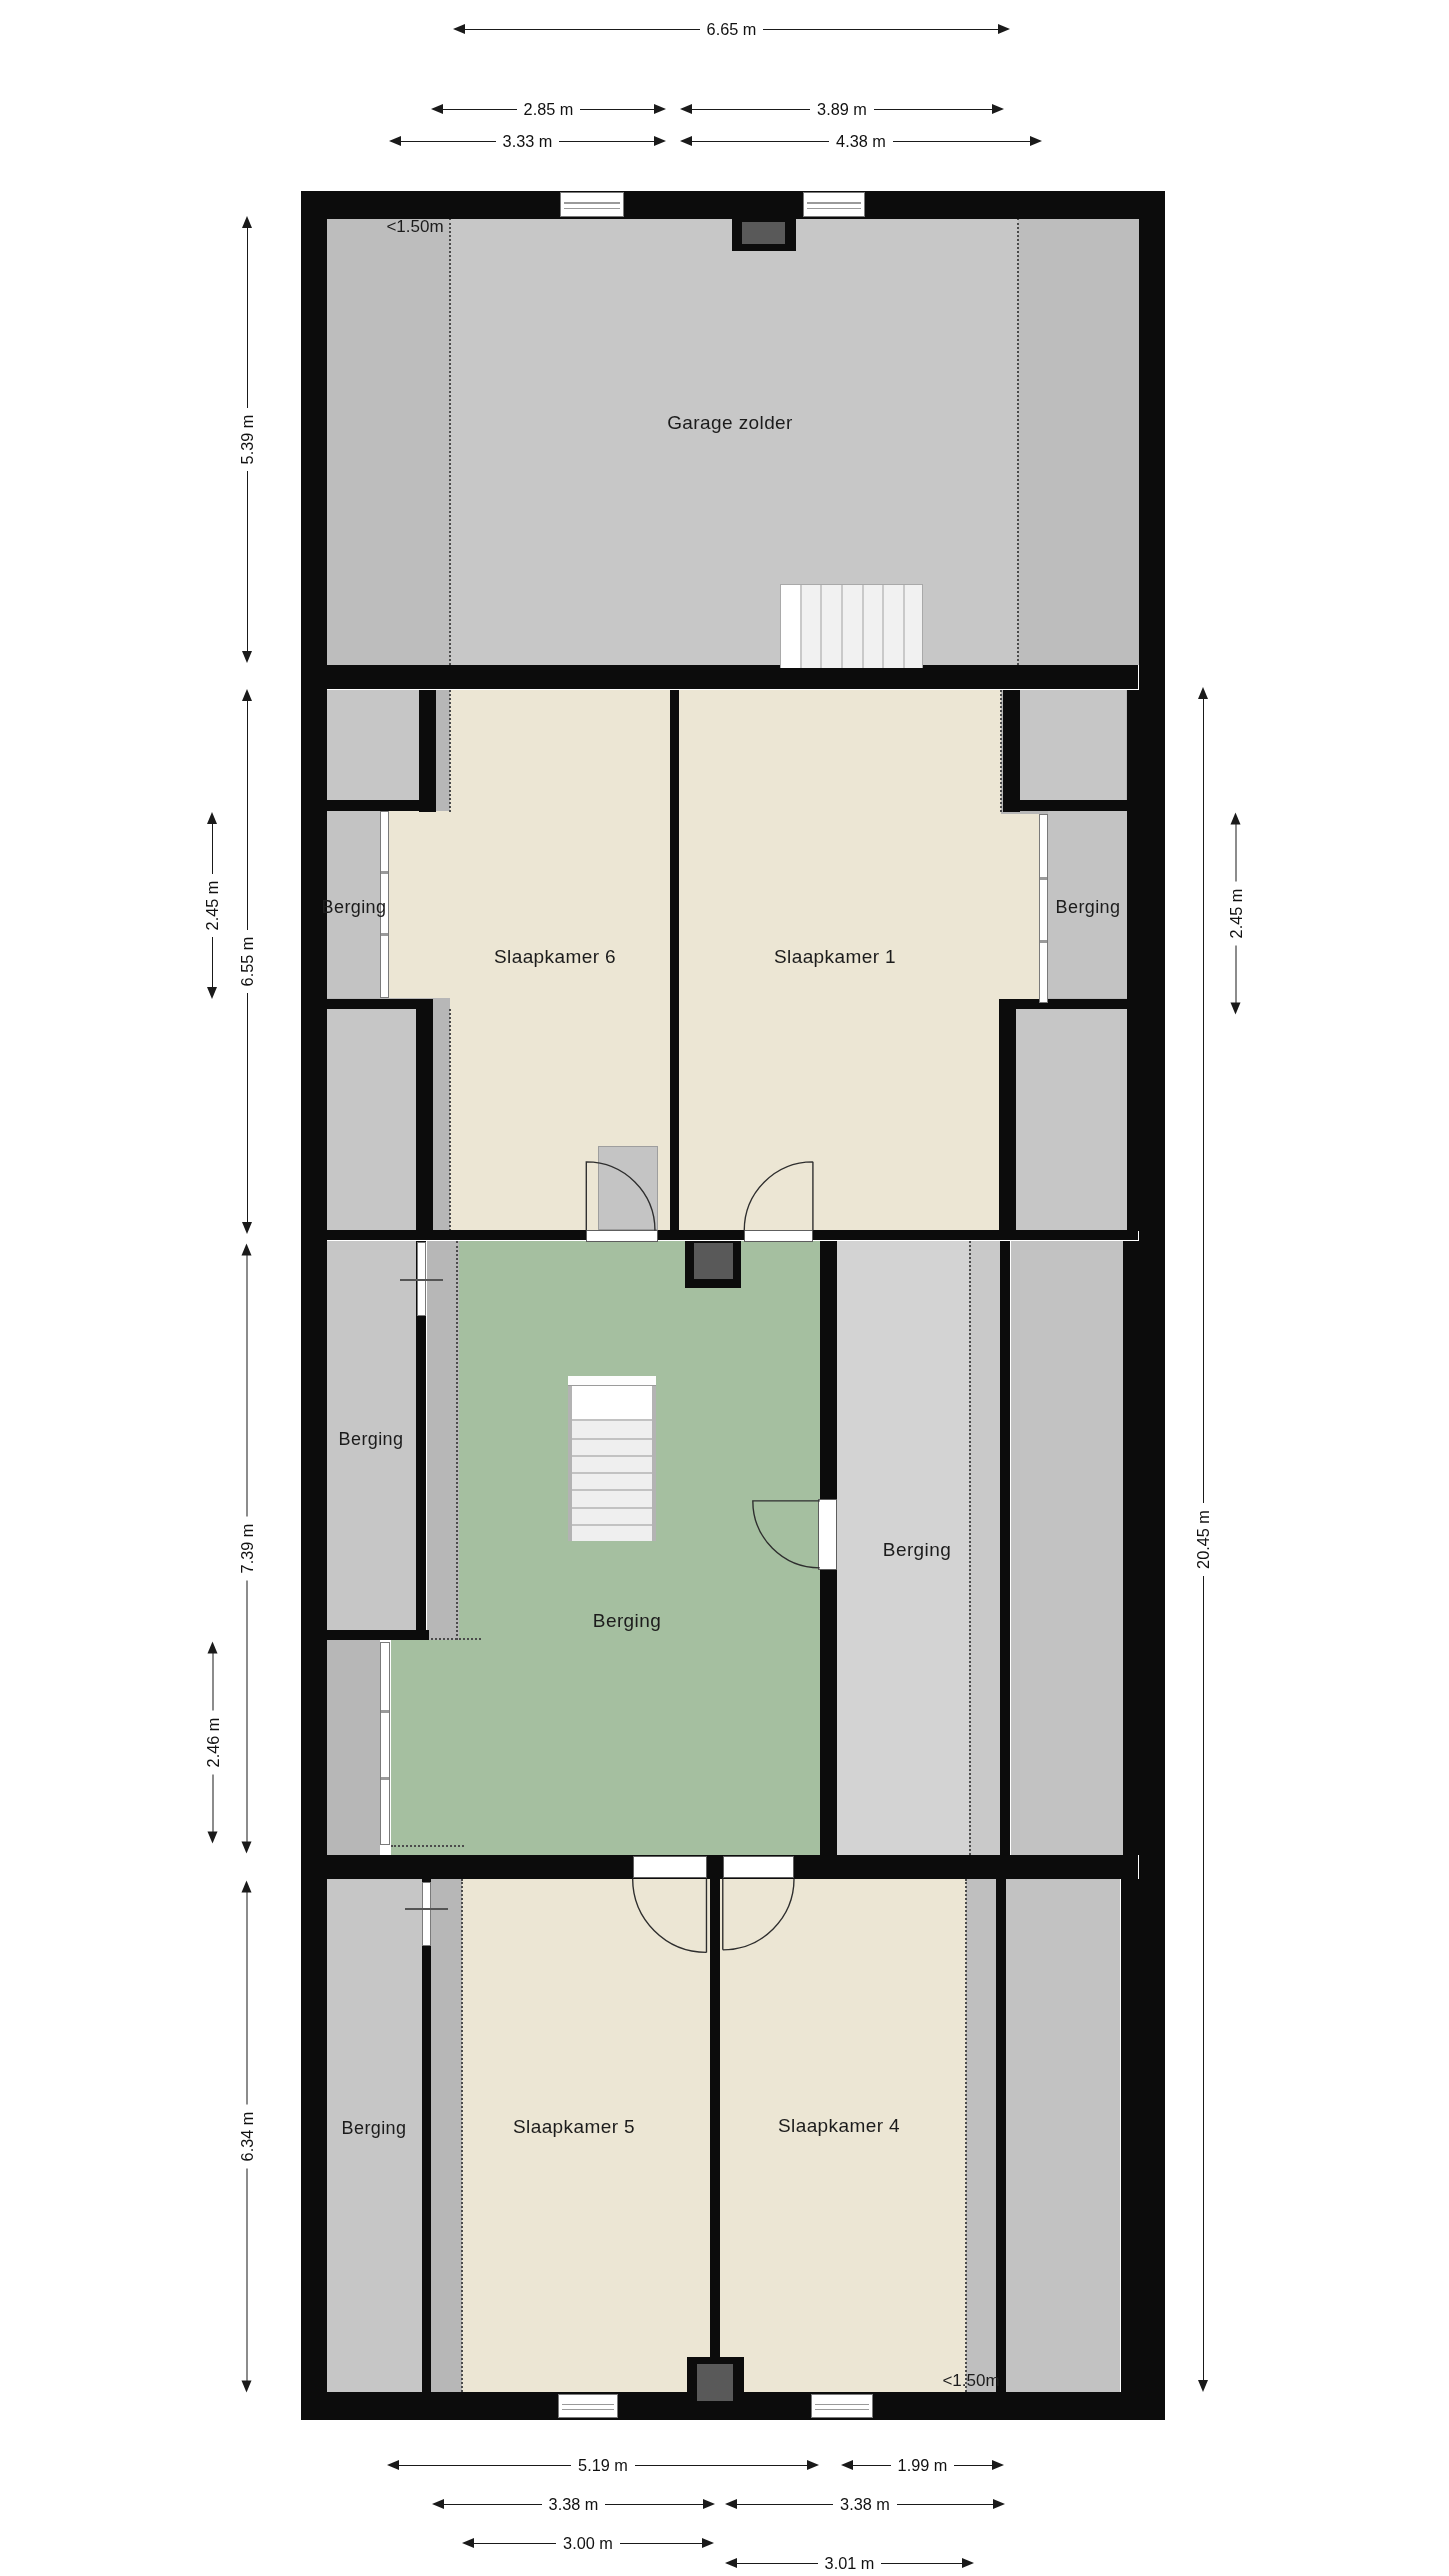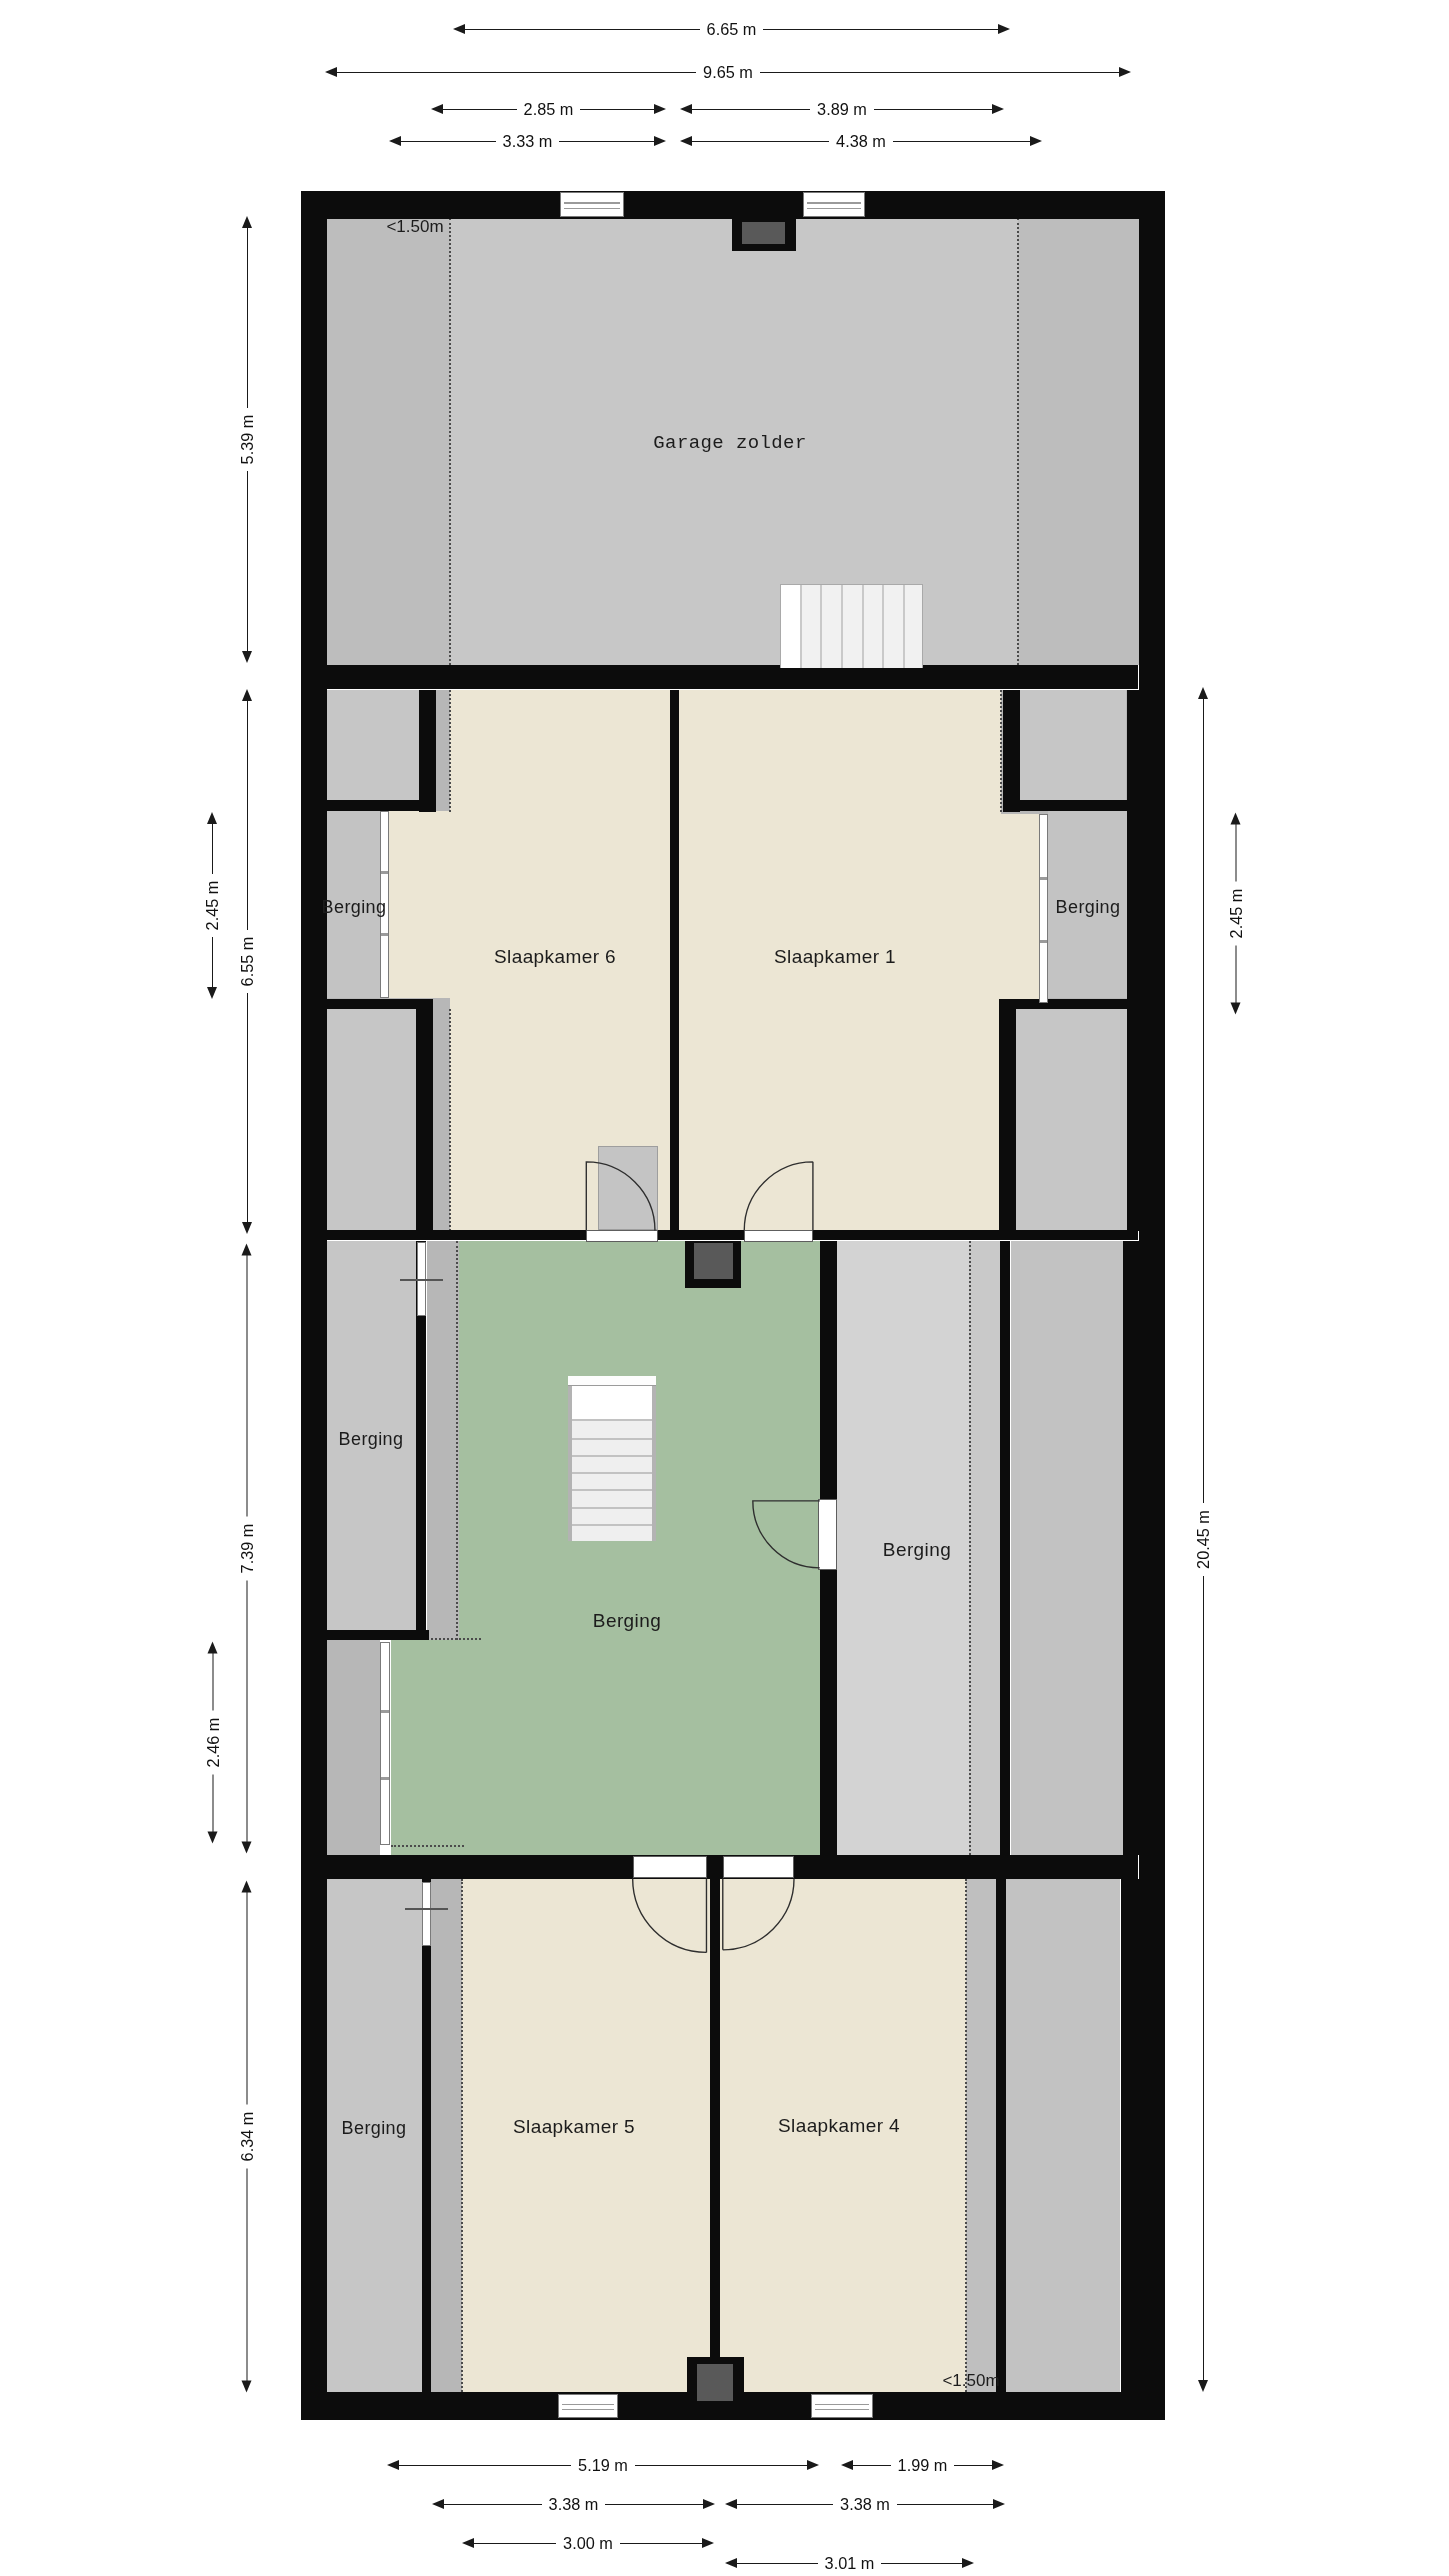--- a/index.html
+++ b/index.html
@@ -182,42 +182,38 @@
   <div class="abs" style="left:598px;top:1146px;width:60px;height:84px;background:#c4c4c4;border:1.7px solid #9e9e9e;box-sizing:border-box;"></div>
 
   <svg class="overlay" width="1449" height="2576" viewBox="0 0 1688 3000" fill="none" stroke="#2e2e2e" stroke-width="1.6">
     <path d="M683,1433 L683,1353 A80,80 0 0 1 763,1433"></path>
     <path d="M947,1433 L947,1353 M867,1433 A80,80 0 0 1 947,1353"></path>
     <path d="M955,1748 L877,1748 A78,78 0 0 0 955,1826"></path>
     <path d="M823,2188 L823,2274 M737,2188 A86,86 0 0 0 823,2274"></path>
     <path d="M842,2188 L842,2271 M925,2188 A83,83 0 0 1 842,2271"></path>
   </svg>
 
-  <div class="room-label" style="left:730px;top:443px;font-family:Liberation Mono, monospace;">Garage zolder</div>
+  <div class="room-label" style="left:730px;top:423px;">Garage zolder</div>
   <div class="room-label" style="left:555px;top:957px;">Slaapkamer 6</div>
   <div class="room-label" style="left:835px;top:957px;">Slaapkamer 1</div>
   <div class="room-label" style="left:354px;top:907px;font-size:18px;">Berging</div>
   <div class="room-label" style="left:1088px;top:907px;font-size:18px;">Berging</div>
   <div class="room-label" style="left:371px;top:1439px;font-size:18px;">Berging</div>
   <div class="room-label" style="left:917px;top:1550px;">Berging</div>
   <div class="room-label" style="left:627px;top:1621px;">Berging</div>
   <div class="room-label" style="left:574px;top:2127px;">Slaapkamer 5</div>
   <div class="room-label" style="left:839px;top:2126px;">Slaapkamer 4</div>
   <div class="room-label" style="left:374px;top:2128px;font-size:18px;">Berging</div>
   <div class="small-label" style="left:415px;top:227px;">&lt;1.50m</div>
   <div class="small-label" style="left:971px;top:2381px;">&lt;1.50m</div>
 
   <div class="dim" style="left:453px;top:20px;width:557px;">
     <div class="line"></div>
       <span class="lbl">6.65 m</span>
   </div>
-  <div class="dim" style="left:325px;top:63px;width:806px;">
-    <div class="line"></div>
-      <span class="lbl">9.65 m</span>
-  </div>
   <div class="dim" style="left:431px;top:100px;width:235px;">
     <div class="line"></div>
       <span class="lbl">2.85 m</span>
   </div>
   <div class="dim" style="left:680px;top:100px;width:324px;">
     <div class="line"></div>
       <span class="lbl">3.89 m</span>
   </div>
   <div class="dim" style="left:389px;top:132px;width:277px;">
     <div class="line"></div>

